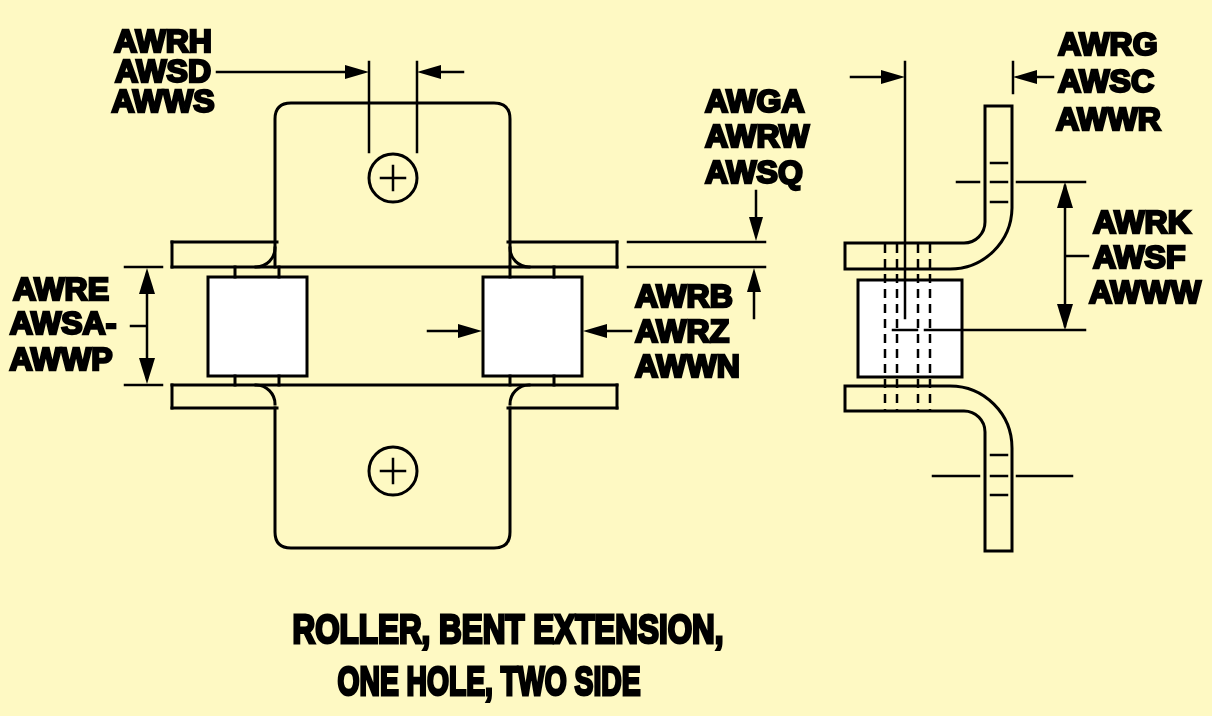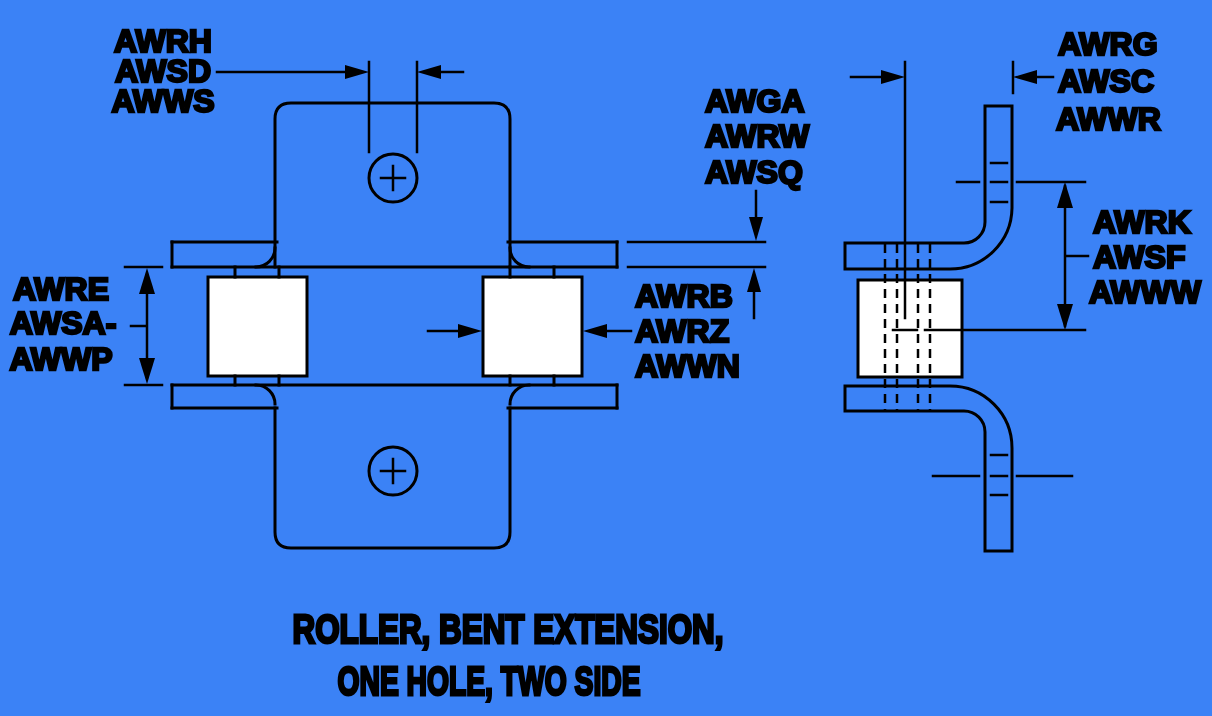--- a/index.html
+++ b/index.html
@@ -1,16 +1,16 @@
 <!DOCTYPE html>
 <html><head>
 <meta charset="utf-8">
 <style>
   html,body{margin:0;padding:0;background:#ffffff;}
-  .stage{position:relative;width:1212px;height:716px;background:#3b82f6;overflow:hidden;}
+  .stage{position:relative;width:1212px;height:716px;background:#fef9c3;overflow:hidden;}
   svg text{font-family:"Liberation Sans","DejaVu Sans",sans-serif;font-weight:700;fill:#000;}
   .lbl{font-size:32px;}
   .ttl{font-size:41px;}
 </style>
 </head>
 <body>
 
 <div class="stage">
 <svg width="1212" height="716" viewBox="0 0 1212 716" fill="none" stroke="#000" stroke-width="3" stroke-linecap="square">
 

